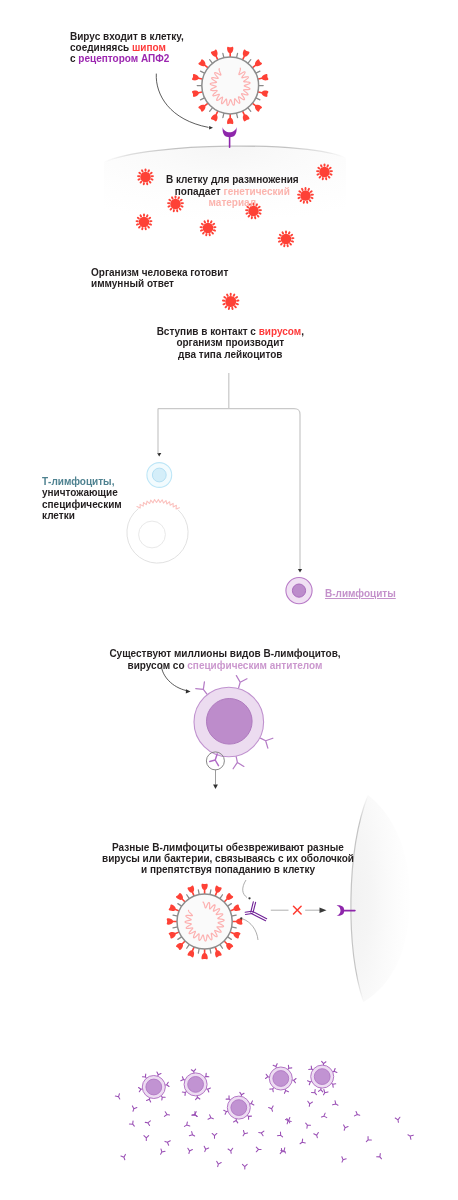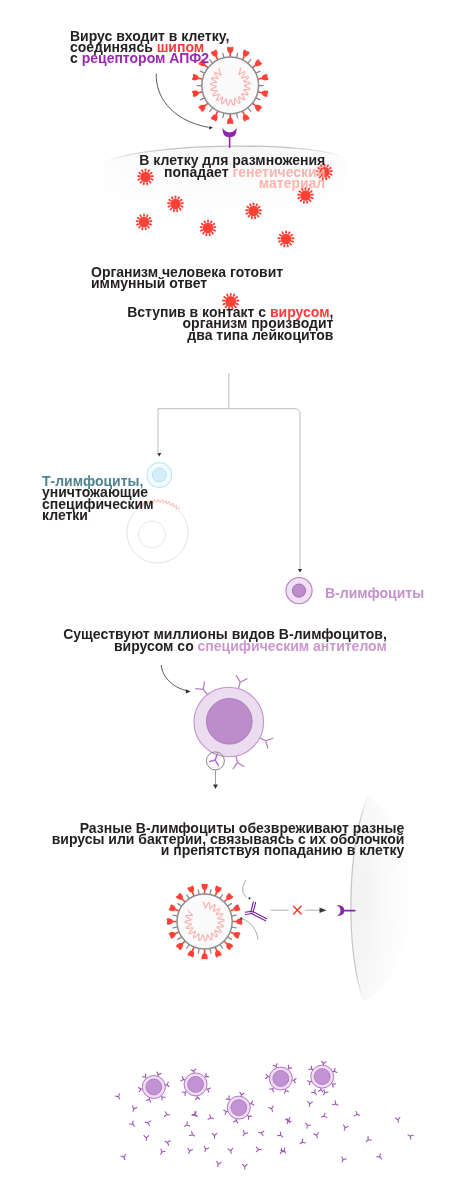--- a/index.html
+++ b/index.html
@@ -1,19 +1,19 @@
 <!DOCTYPE html>
 <html><head>
 <meta charset="utf-8">
 <style>
   html,body{margin:0;padding:0;background:#fff;}
   body{width:458px;height:1200px;font-family:"Liberation Sans",sans-serif;overflow:hidden;position:relative;}
   .stage{position:absolute;left:0;top:0;width:458px;height:1200px;background:#fff;}
-  .cap{position:absolute;font-size:14px;line-height:11.45px;color:#231f20;font-weight:700;letter-spacing:0px;white-space:pre;}
-  .cap.ctr{text-align:right;transform:translateX(-50%);}
+  .cap{position:absolute;font-size:10px;line-height:11.45px;color:#231f20;font-weight:700;letter-spacing:0px;white-space:pre;}
+  .cap.ctr{text-align:center;transform:translateX(-50%);margin-top:19px;}
   .red{color:#fe3a3a;}
   .purple{color:#9c27b0;}
   .pinkl{color:#fbb4ae;}
   .cyan{color:#4f8290;}
   .lilac{color:#cb98ce;}
   .lilac2{color:#c491cb;}
   #art{position:absolute;left:0;top:0;}
 </style>
 </head>
 <body>
@@ -606,20 +606,20 @@
 <div class="cap" style="left:70px;top:30.5px;"><span>Вирус входит в клетку,</span><br><span>соединяясь </span><span class="red">шипом</span><br><span>с </span><span class="purple">рецептором АПФ2</span></div>
 
 <div class="cap ctr" style="left:232.3px;top:155.2px;"><span>В клетку для размножения</span><br><span>попадает </span><span class="pinkl">генетический</span><br><span class="pinkl">материал</span></div>
 
 <div class="cap" style="left:91px;top:266.5px;"><span>Организм человека готовит</span><br><span>иммунный ответ</span></div>
 
 <div class="cap ctr" style="left:230.3px;top:307px;"><span>Вступив в контакт с </span><span class="red">вирусом</span><span>,</span><br><span>организм производит</span><br><span>два типа лейкоцитов</span></div>
 
 <div class="cap" style="left:42px;top:476px;"><span class="cyan">Т-лимфоциты,</span><br><span>уничтожающие</span><br><span>специфическим</span><br><span>клетки</span></div>
 
-<div class="cap lilac2" style="left:325px;top:587.5px;"><span>В-лимфоциты</span></div>
+<div class="cap lilac2" style="left:325px;top:587.5px;text-decoration:underline;"><span>В-лимфоциты</span></div>
 
 <div class="cap ctr" style="left:225px;top:629.2px;"><span>Существуют миллионы видов В-лимфоцитов,</span><br><span>вирусом со </span><span class="lilac">специфическим антителом</span></div>
 
 <div class="cap ctr" style="left:228px;top:822.5px;"><span>Разные В-лимфоциты обезвреживают разные</span><br><span>вирусы или бактерии, связываясь с их оболочкой</span><br><span>и препятствуя попаданию в клетку</span></div>
 
 
 </div>
 
 </body></html>

